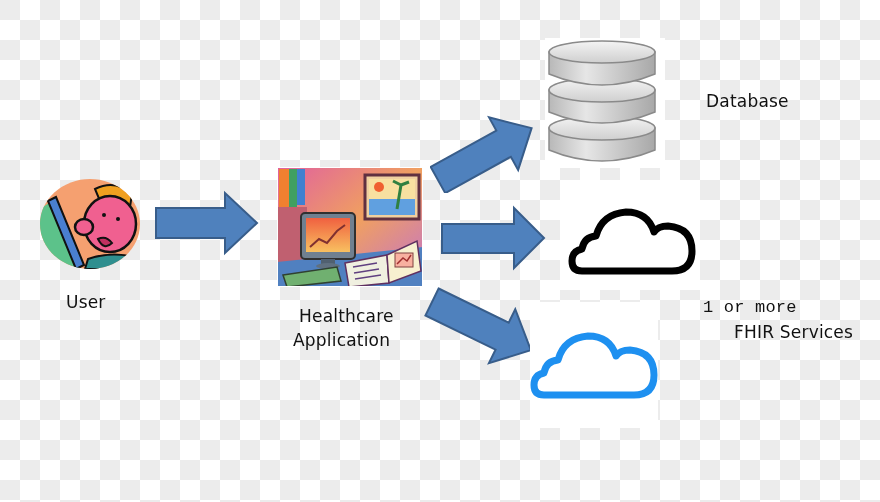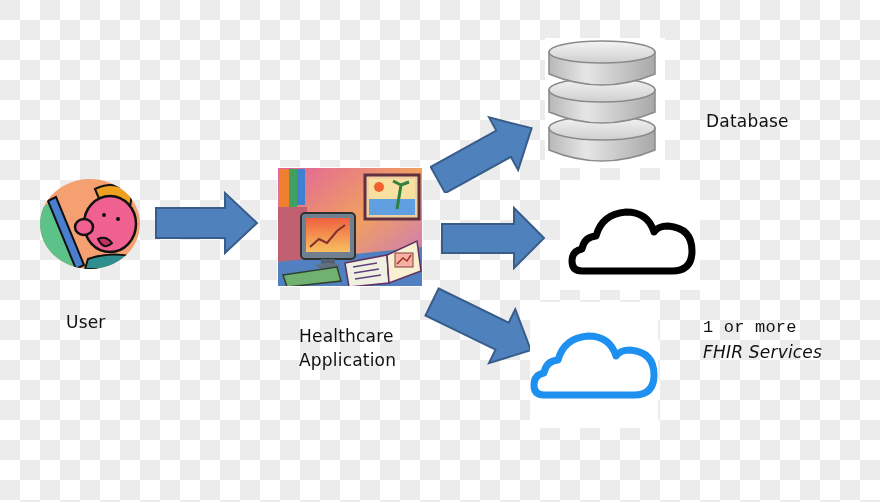--- a/index.html
+++ b/index.html
@@ -9,21 +9,21 @@
       background-image:
         linear-gradient(45deg, #ececec 25%, transparent 25%, transparent 75%, #ececec 75%),
         linear-gradient(45deg, #ececec 25%, transparent 25%, transparent 75%, #ececec 75%);
       background-size: 40px 40px;
       background-position: 20px 0, 0 20px;
       font-family: "DejaVu Sans", sans-serif;
     }
     .abs { position: absolute; }
     .label {
       position: absolute; color: #111; font-size: 17px; line-height: 24px;
-      font-family: "DejaVu Sans", sans-serif; letter-spacing: 0.2px; margin-top: 20px;
+      font-family: "DejaVu Sans", sans-serif; letter-spacing: 0.2px;
     }
     .whitebox { position: absolute; background: #ffffff; }
     svg { display: block; }
   </style>
 </head>
 <body>
 
 <div class="abs" style="left:40px; top:179px; width:100px; height:90px;">
   <svg width="100" height="90" viewBox="0 0 100 90">
     <defs>
@@ -85,21 +85,21 @@
     <path d="M6 108 L60 100 L64 114 L10 120 Z" fill="#70b070" stroke="#304030" stroke-width="1.5"></path>
     <path d="M68 96 L110 88 L112 116 L72 120 Z" fill="#f0f0e0" stroke="#603060" stroke-width="1.5"></path>
     <path d="M76 100 L100 96 M77 106 L102 102 M78 112 L104 108" stroke="#604080" stroke-width="1.5"></path>
     <path d="M110 88 L140 74 L144 104 L112 116 Z" fill="#f8f0d0" stroke="#603060" stroke-width="1.5"></path>
     <rect x="118" y="86" width="18" height="14" fill="#f8b0a0" stroke="#804040" stroke-width="1"></rect>
     <polyline points="120,97 126,91 130,94 134,88" fill="none" stroke="#a03030" stroke-width="1.5"></polyline>
     <rect x="0" y="0" width="146" height="120" fill="none" stroke="#ffffff" stroke-width="2"></rect>
   </svg>
 </div>
 <div class="label" style="left:299px; top:304px;">Healthcare</div>
-<div class="label" style="left:299px; top:328px;">Application</div>
+<div class="label" style="left:293px; top:328px;">Application</div>
 
 <div class="abs" style="left:430px; top:108px;">
   <svg width="110" height="85" viewBox="0 0 110 85">
     <g transform="translate(8,72) rotate(-29)">
       <path d="M0 -15 L75 -15 L75 -30 L107 0 L75 30 L75 15 L0 15 Z" fill="#4f81bd" stroke="#385d8a" stroke-width="2"></path>
     </g>
   </svg>
 </div>
 
 <div class="abs" style="left:438px; top:204px;">
@@ -150,13 +150,13 @@
 </div>
 
 <div class="whitebox" style="left:530px; top:302px; width:128px; height:126px;"></div>
 <div class="abs" style="left:530px; top:328px;">
   <svg width="130" height="74" viewBox="0 0 130 74">
     <path d="M14 67 Q4 67 4 57 Q4 47 14 45 Q16 33 28 32 Q34 10 58 8 Q80 8 86 28 Q90 22 100 22 Q124 24 124 47 Q124 67 104 67 Z" fill="#ffffff" stroke="#1e90f0" stroke-width="7" stroke-linejoin="round"></path>
   </svg>
 </div>
 
 <div class="label" style="left:703px; top:296px;font-family:Liberation Mono, monospace;">1 or more</div>
-<div class="label" style="left:703px; top:320px;font-style:italic;">FHIR Services</div>
+<div class="label" style="left:734px; top:320px;">FHIR Services</div>
 
 </body></html>

